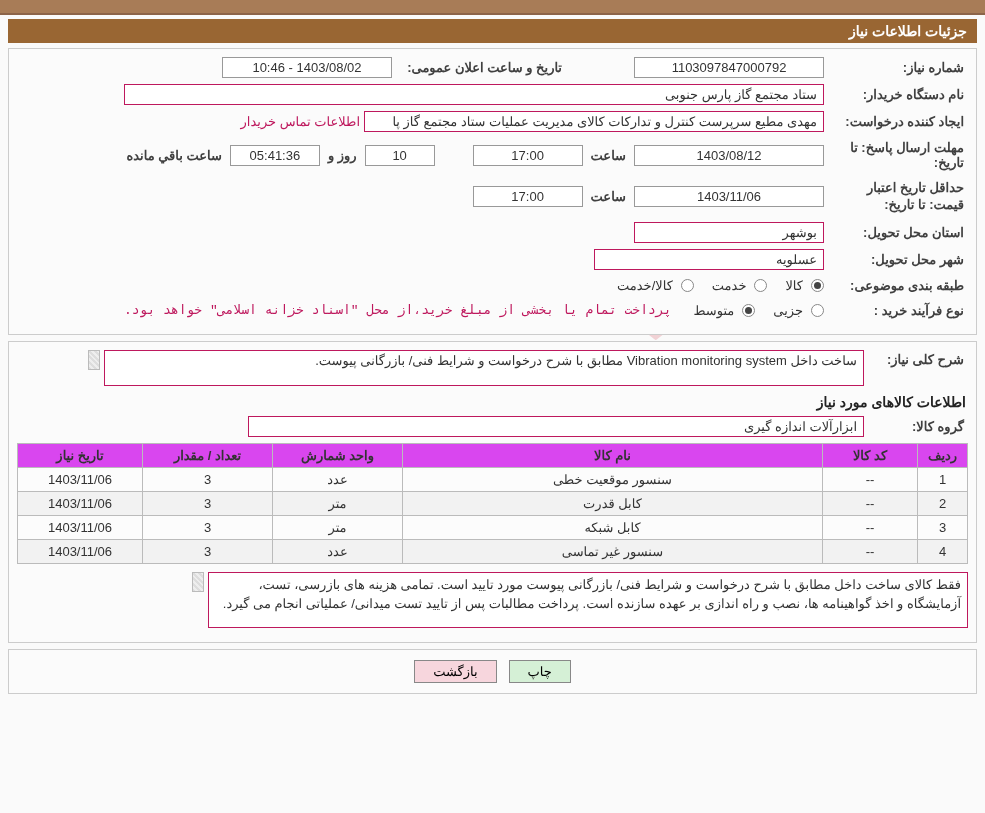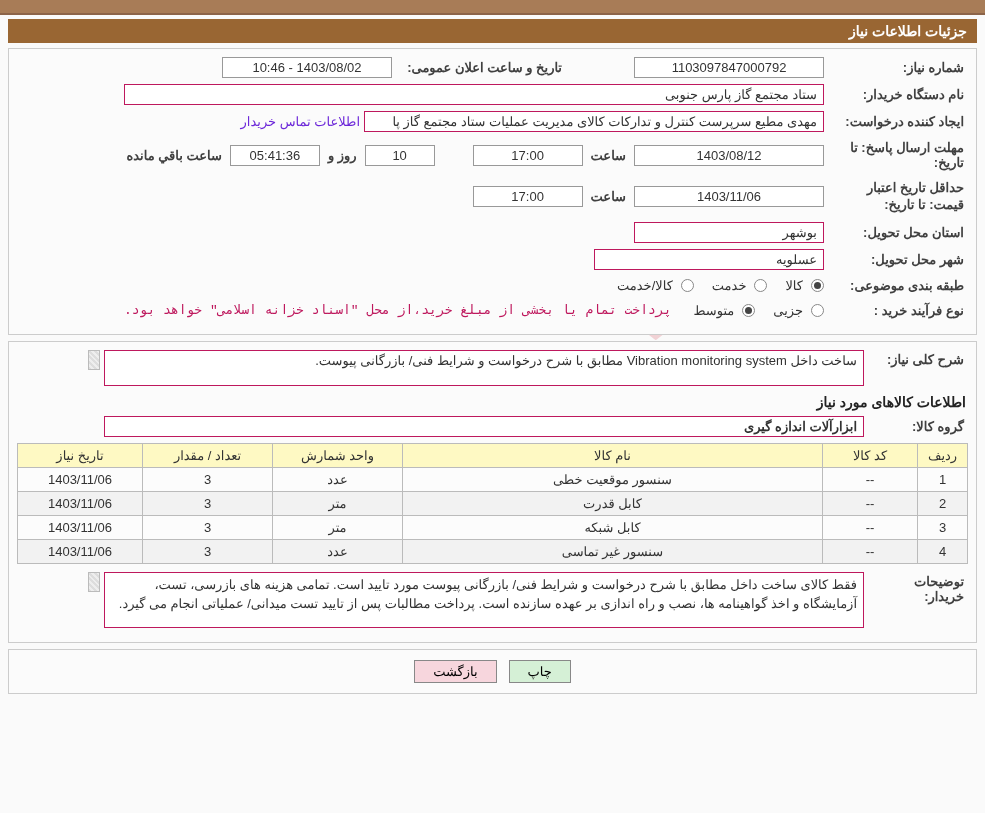--- a/index.html
+++ b/index.html
@@ -64,21 +64,21 @@
     }
     .resize-handle {
       width: 12px;
       height: 20px;
       border: 1px solid #bbb;
       background: repeating-linear-gradient(45deg,#ddd,#ddd 2px,#eee 2px,#eee 4px);
       display: inline-block;
       margin-left: 2px;
     }
     .link-blue {
-      color: #6d28d9;
+      color: #be185d;
       cursor: pointer;
     }
     .radio {
       width: 13px;
       height: 13px;
       border-radius: 50%;
       border: 1px solid #888;
       display: inline-block;
       vertical-align: middle;
       margin-left: 4px;
@@ -107,22 +107,22 @@
       width: 100%;
       margin-top: 4px;
     }
     table.goods th, table.goods td {
       border: 1px solid #bbb;
       padding: 4px 6px;
       text-align: center;
       font-size: 13px;
     }
     table.goods th {
-      background: #fef9c3;
-      font-weight: normal;
+      background: #d946ef;
+      font-weight: bold;
     }
     table.goods tr:nth-child(even) td { background:#f2f2f2; }
     table.goods tr:nth-child(odd) td { background:#fcfcfc; }
     .col-row { width: 50px; }
     .col-code { width: 95px; }
     .col-name { width: auto; }
     .col-unit { width: 130px; }
     .col-qty { width: 130px; }
     .col-date { width: 125px; }
     .btn-row {
@@ -273,21 +273,21 @@
       <div class="form-row" style="align-items:flex-start;">
         <span class="lbl" style="width:100px;">شرح کلی نیاز:</span>
         <span class="field-wide" style="width:760px; min-height:36px; align-items:flex-start;">ساخت داخل  Vibration monitoring system مطابق با شرح درخواست و شرایط فنی/ بازرگانی پیوست.</span>
         <span class="resize-handle"></span>
       </div>
 
       <div class="section-sub-title">اطلاعات کالاهای مورد نیاز</div>
 
       <div class="form-row">
         <span class="lbl" style="width:100px;">گروه کالا:</span>
-        <span class="field-wide" style="width:760px;font-weight:bold;">ابزارآلات اندازه گیری</span>
+        <span class="field-wide" style="width:616px;">ابزارآلات اندازه گیری</span>
       </div>
 
       <table class="goods">
         <thead>
           <tr>
             <th class="col-row">ردیف</th>
             <th class="col-code">کد کالا</th>
             <th class="col-name">نام کالا</th>
             <th class="col-unit">واحد شمارش</th>
             <th class="col-qty">تعداد / مقدار</th>
@@ -324,21 +324,20 @@
             <td>--</td>
             <td>سنسور غیر تماسی</td>
             <td>عدد</td>
             <td>3</td>
             <td>1403/11/06</td>
           </tr>
         </tbody>
       </table>
 
       <div class="form-row" style="align-items:flex-start; margin-top:8px;">
-        <span class="lbl" style="width:100px;">توضیحات خریدار:</span>
         <span class="field-wide" style="width:760px; min-height:56px; align-items:flex-start; line-height:1.5;">فقط کالای ساخت داخل مطابق با شرح درخواست و شرایط فنی/ بازرگانی پیوست مورد تایید است. تمامی هزینه های بازرسی، تست، آزمایشگاه و اخذ گواهینامه ها، نصب و راه اندازی بر عهده سازنده است. پرداخت مطالبات پس از تایید تست میدانی/ عملیاتی انجام می گیرد.</span>
         <span class="resize-handle"></span>
       </div>
 
     </div>
 
     <div class="panel" style="padding:0;">
       <div class="btn-row">
         <button class="btn btn-print">چاپ</button>
         <button class="btn btn-back">بازگشت</button>

